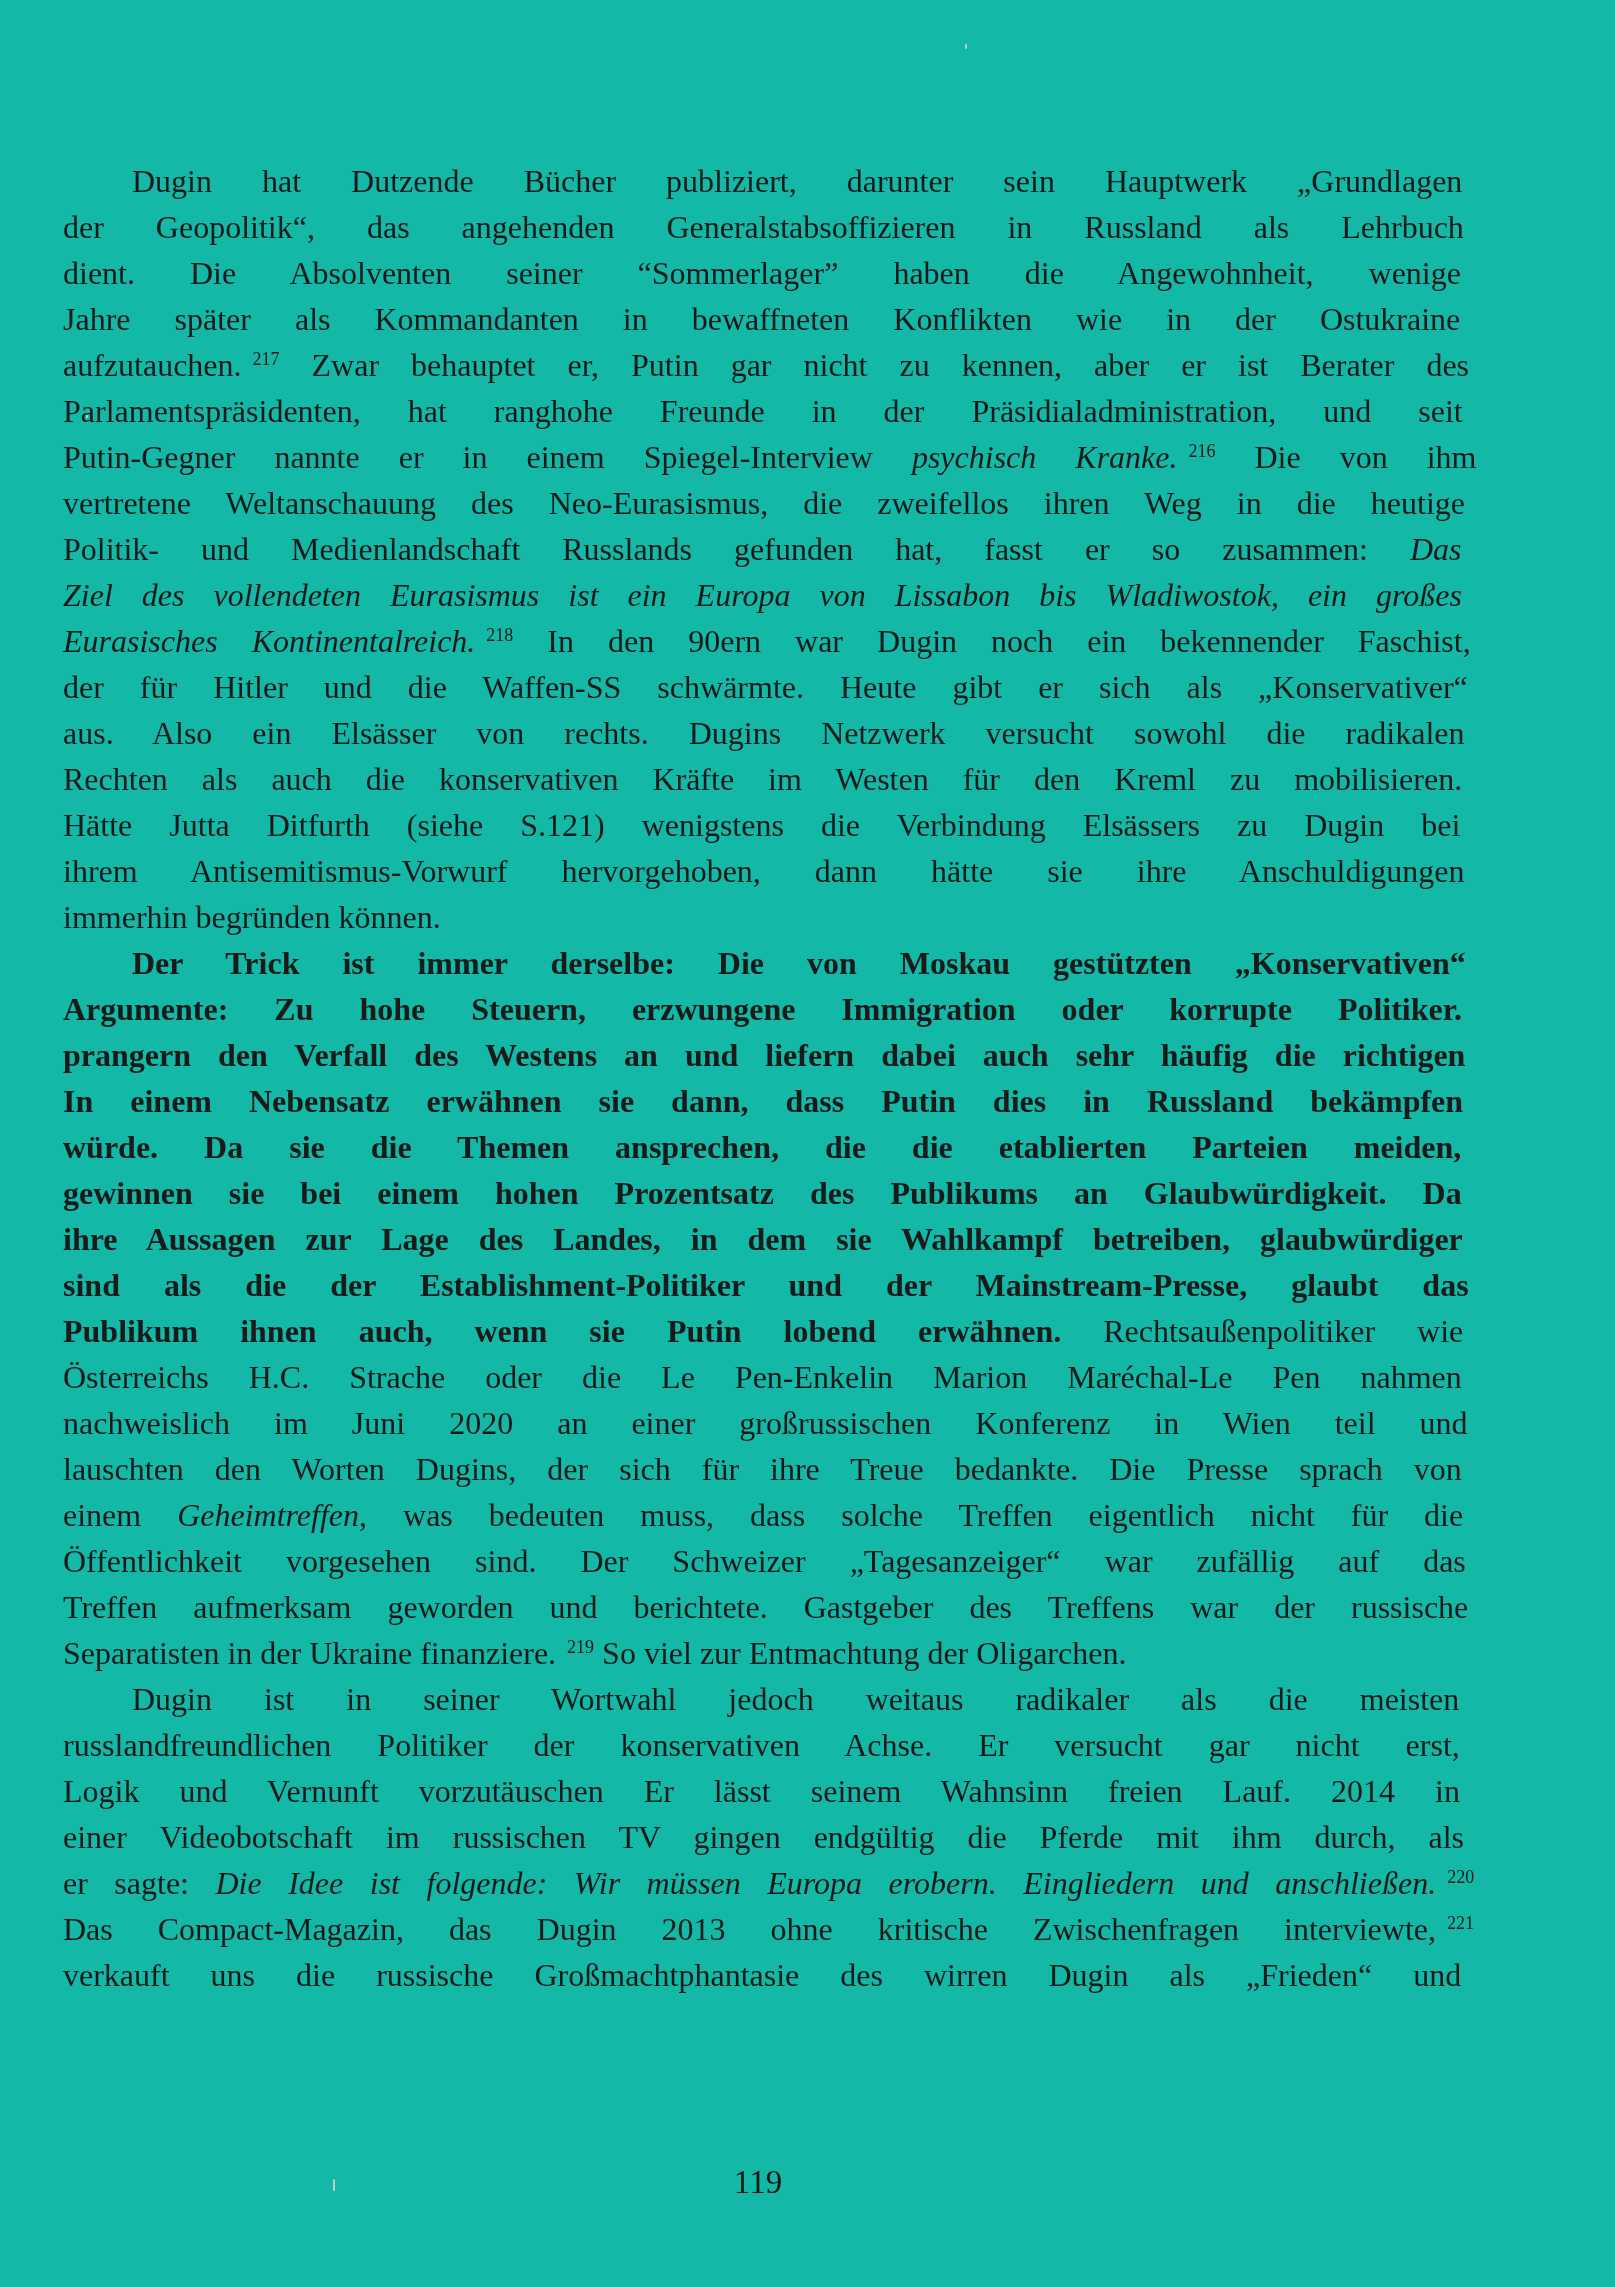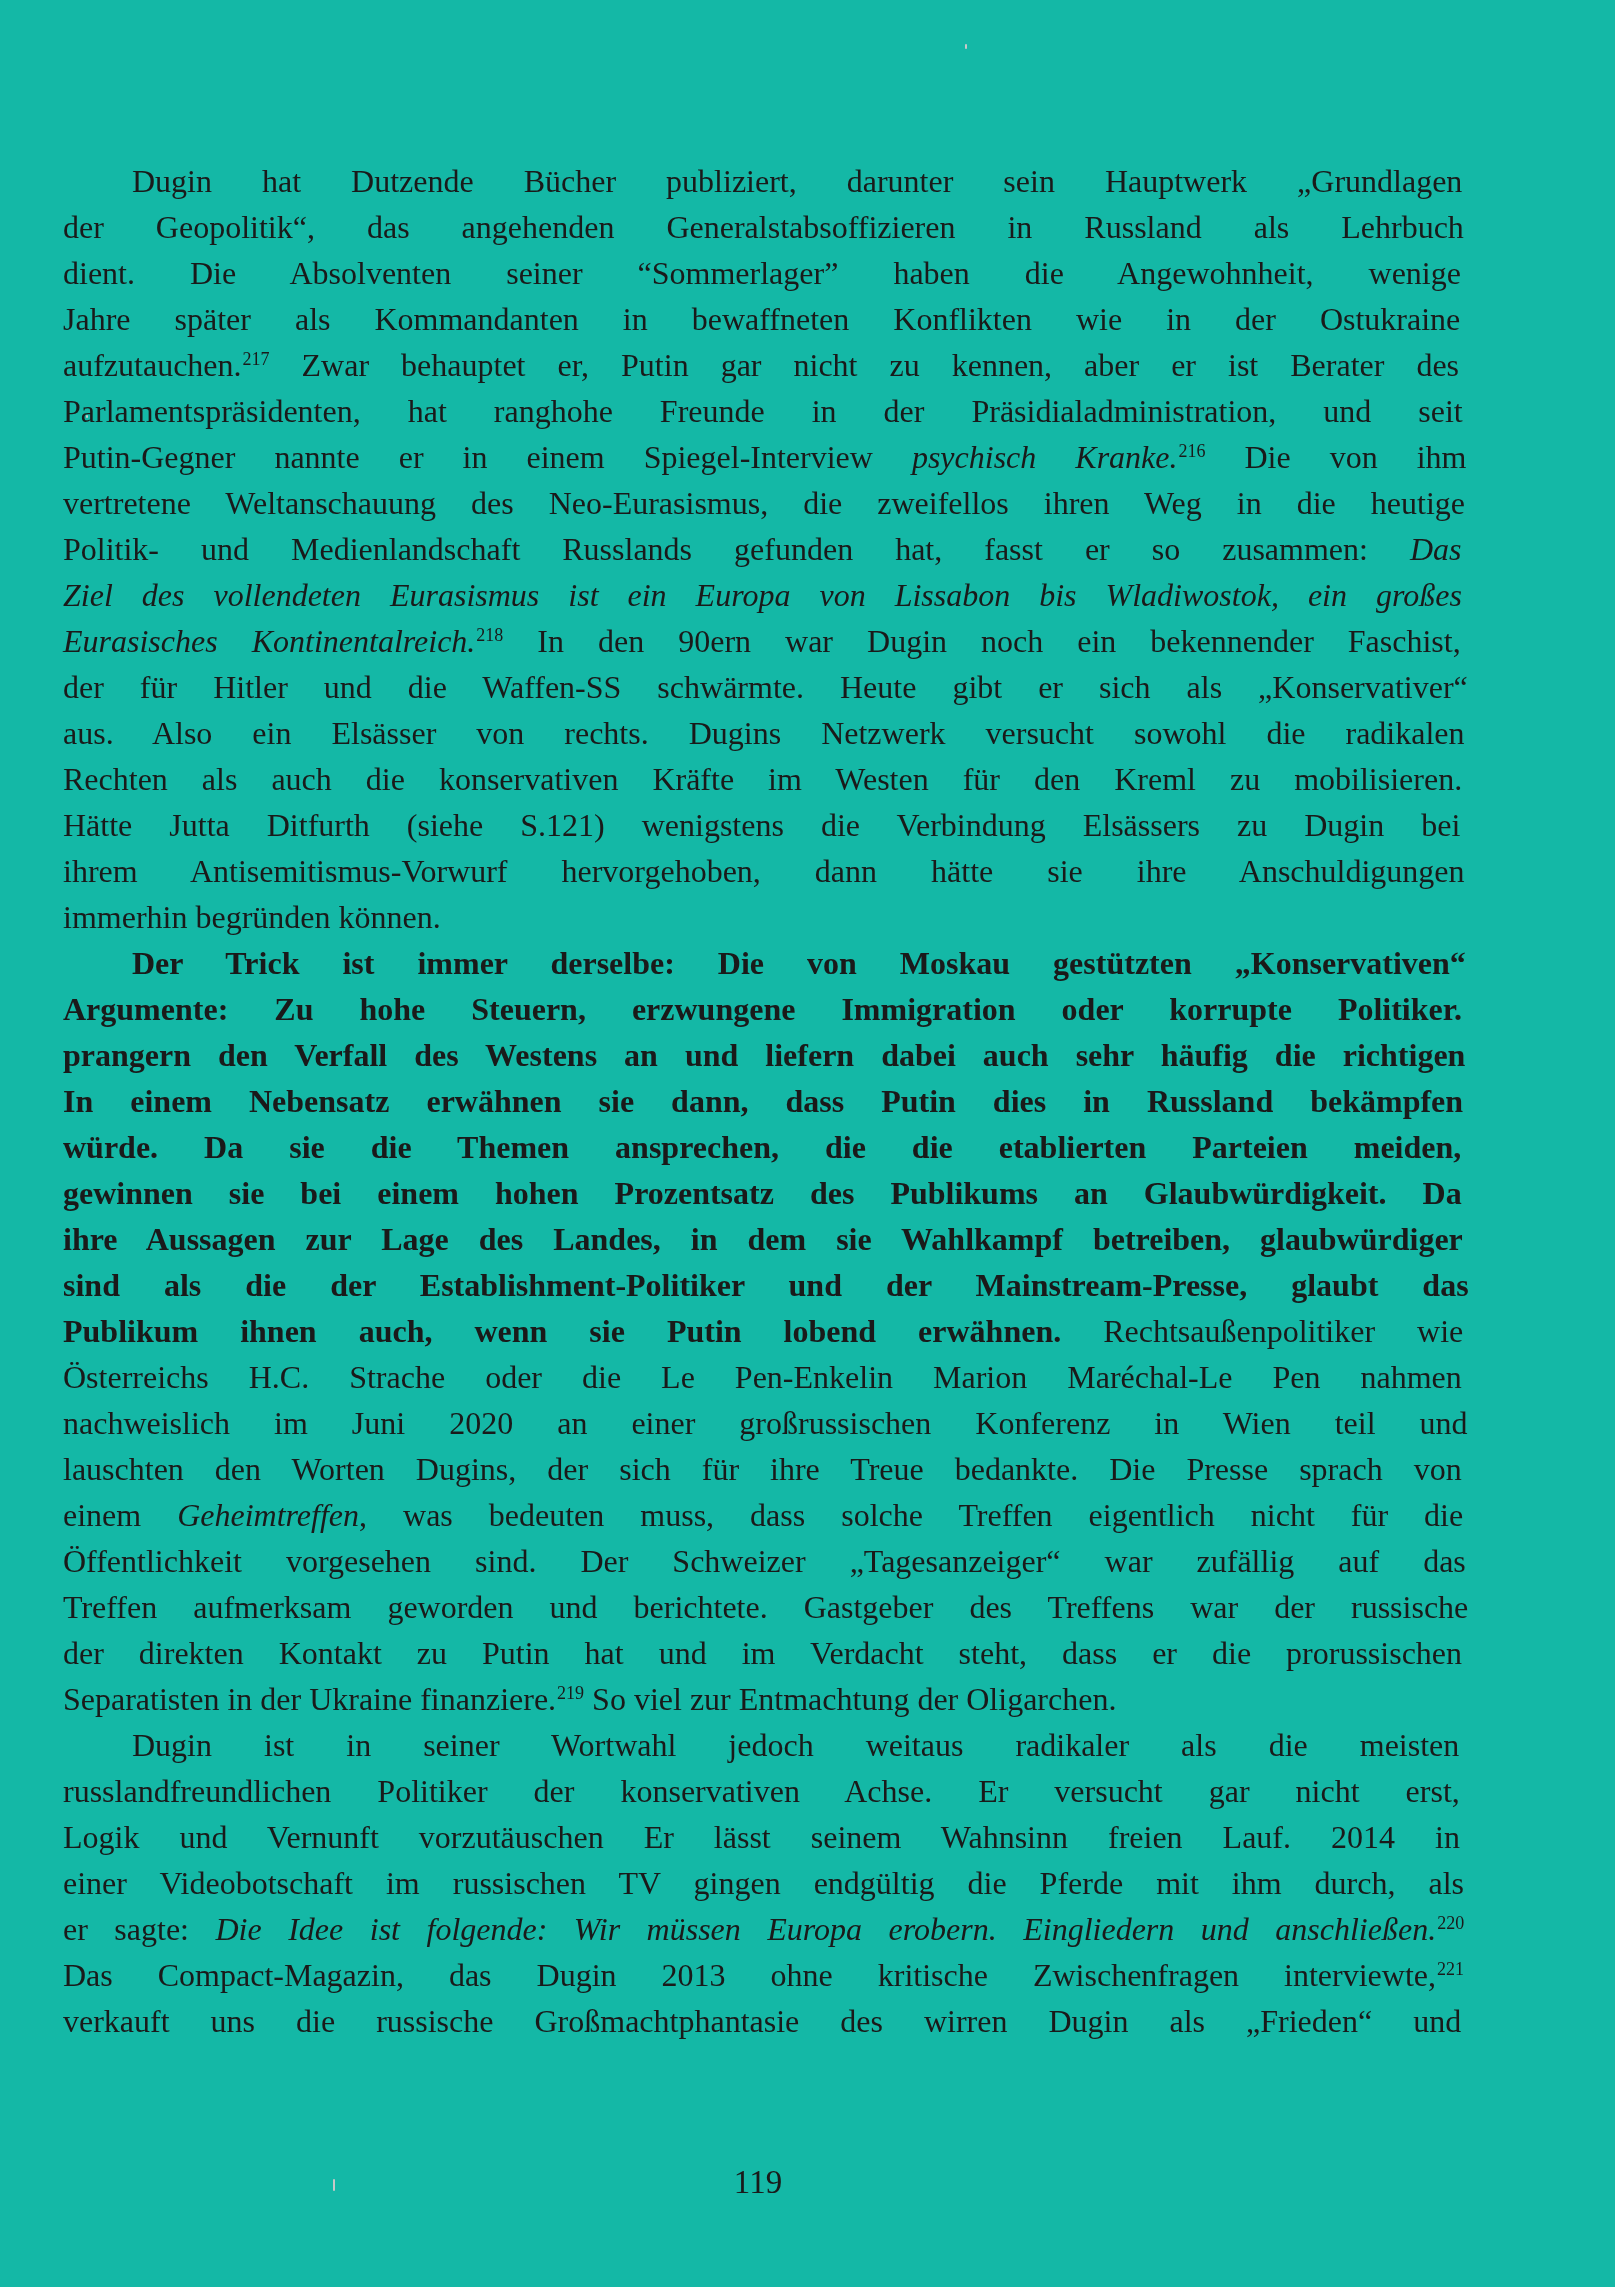--- a/index.html
+++ b/index.html
@@ -46,21 +46,21 @@
     padding-left: 69px;
   }
   .seg-italic { font-style: italic; }
   .seg-bold { font-weight: bold; }
   sup.fn {
     font-size: 18px;
     line-height: 0;
     vertical-align: 0;
     position: relative;
     top: -11.5px;
-    margin-left: 1px;
+    margin-left: 11px;
   }
   .page-number {
     position: absolute;
     left: 0;
     width: 1516px;
     top: 2163px;
     text-align: center;
     font-size: 33px;
     line-height: 38px;
     color: #1a1a1a;
@@ -104,21 +104,20 @@
         <div class="line" style="white-space: nowrap; word-spacing: 28px; text-align: left; text-align-last: left;"><span class="seg-bold">gewinnen sie bei einem hohen Prozentsatz des Publikums an Glaubwürdigkeit. Da</span></div>
         <div class="line" style="white-space: nowrap; word-spacing: 22px; text-align: left; text-align-last: left;"><span class="seg-bold">ihre Aussagen zur Lage des Landes, in dem sie Wahlkampf betreiben, glaubwürdiger</span></div>
         <div class="line" style="white-space: nowrap; word-spacing: 36px; text-align: left; text-align-last: left;"><span class="seg-bold">sind als die der Establishment-Politiker und der Mainstream-Presse, glaubt das</span></div>
         <div class="line" style="white-space: nowrap; word-spacing: 34px; text-align: left; text-align-last: left;"><span class="seg-bold">Publikum ihnen auch, wenn sie Putin lobend erwähnen.</span><span> Rechtsaußenpolitiker wie</span></div>
         <div class="line" style="white-space: nowrap; word-spacing: 32px; text-align: left; text-align-last: left;"><span>Österreichs H.C. Strache oder die Le Pen-Enkelin Marion Maréchal-Le Pen nahmen</span></div>
         <div class="line" style="white-space: nowrap; word-spacing: 36px; text-align: left; text-align-last: left;"><span>nachweislich im Juni 2020 an einer großrussischen Konferenz in Wien teil und</span></div>
         <div class="line" style="white-space: nowrap; word-spacing: 23px; text-align: left; text-align-last: left;"><span>lauschten den Worten Dugins, der sich für ihre Treue bedankte. Die Presse sprach von</span></div>
         <div class="line" style="white-space: nowrap; word-spacing: 28px; text-align: left; text-align-last: left;"><span>einem </span><span class="seg-italic">Geheimtreffen</span><span>, was bedeuten muss, dass solche Treffen eigentlich nicht für die</span></div>
         <div class="line" style="white-space: nowrap; word-spacing: 36px; text-align: left; text-align-last: left;"><span>Öffentlichkeit vorgesehen sind. Der Schweizer „Tagesanzeiger“ war zufällig auf das</span></div>
         <div class="line" style="white-space: nowrap; word-spacing: 28px; text-align: left; text-align-last: left;"><span>Treffen aufmerksam geworden und berichtete. Gastgeber des Treffens war der russische</span></div>
-        <div class="line" style="white-space: nowrap; word-spacing: 27px; text-align: left; text-align-last: left;"><span>der direkten Kontakt zu Putin hat und im Verdacht steht, dass er die prorussischen</span></div>
         <div class="line last" style="white-space: nowrap;"><span>Separatisten in der Ukraine finanziere.</span><sup class="fn">219</sup><span> So viel zur Entmachtung der Oligarchen.</span></div>
       </div>
       <div>
         <div class="line indent" style="white-space: nowrap; word-spacing: 44px; text-align: left; text-align-last: left;"><span>Dugin ist in seiner Wortwahl jedoch weitaus radikaler als die meisten</span></div>
         <div class="line" style="white-space: nowrap; word-spacing: 38px; text-align: left; text-align-last: left;"><span>russlandfreundlichen Politiker der konservativen Achse. Er versucht gar nicht erst,</span></div>
         <div class="line" style="white-space: nowrap; word-spacing: 32px; text-align: center; text-align-last: left;"><span>Logik und Vernunft vorzutäuschen Er lässt seinem Wahnsinn freien Lauf. 2014 in</span></div>
         <div class="line" style="white-space: nowrap; word-spacing: 25px; text-align: left; text-align-last: left;"><span>einer Videobotschaft im russischen TV gingen endgültig die Pferde mit ihm durch, als</span></div>
         <div class="line" style="white-space: nowrap; word-spacing: 18.5px; text-align: left; text-align-last: left;"><span>er sagte: </span><span class="seg-italic">Die Idee ist folgende: Wir müssen Europa erobern. Eingliedern und anschließen.</span><sup class="fn">220</sup></div>
         <div class="line" style="white-space: nowrap; word-spacing: 37px; text-align: left; text-align-last: left;"><span>Das Compact-Magazin, das Dugin 2013 ohne kritische Zwischenfragen interviewte,</span><sup class="fn">221</sup></div>
         <div class="line" style="white-space: nowrap; word-spacing: 33px; text-align: left; text-align-last: left;"><span>verkauft uns die russische Großmachtphantasie des wirren Dugin als „Frieden“ und</span></div>

